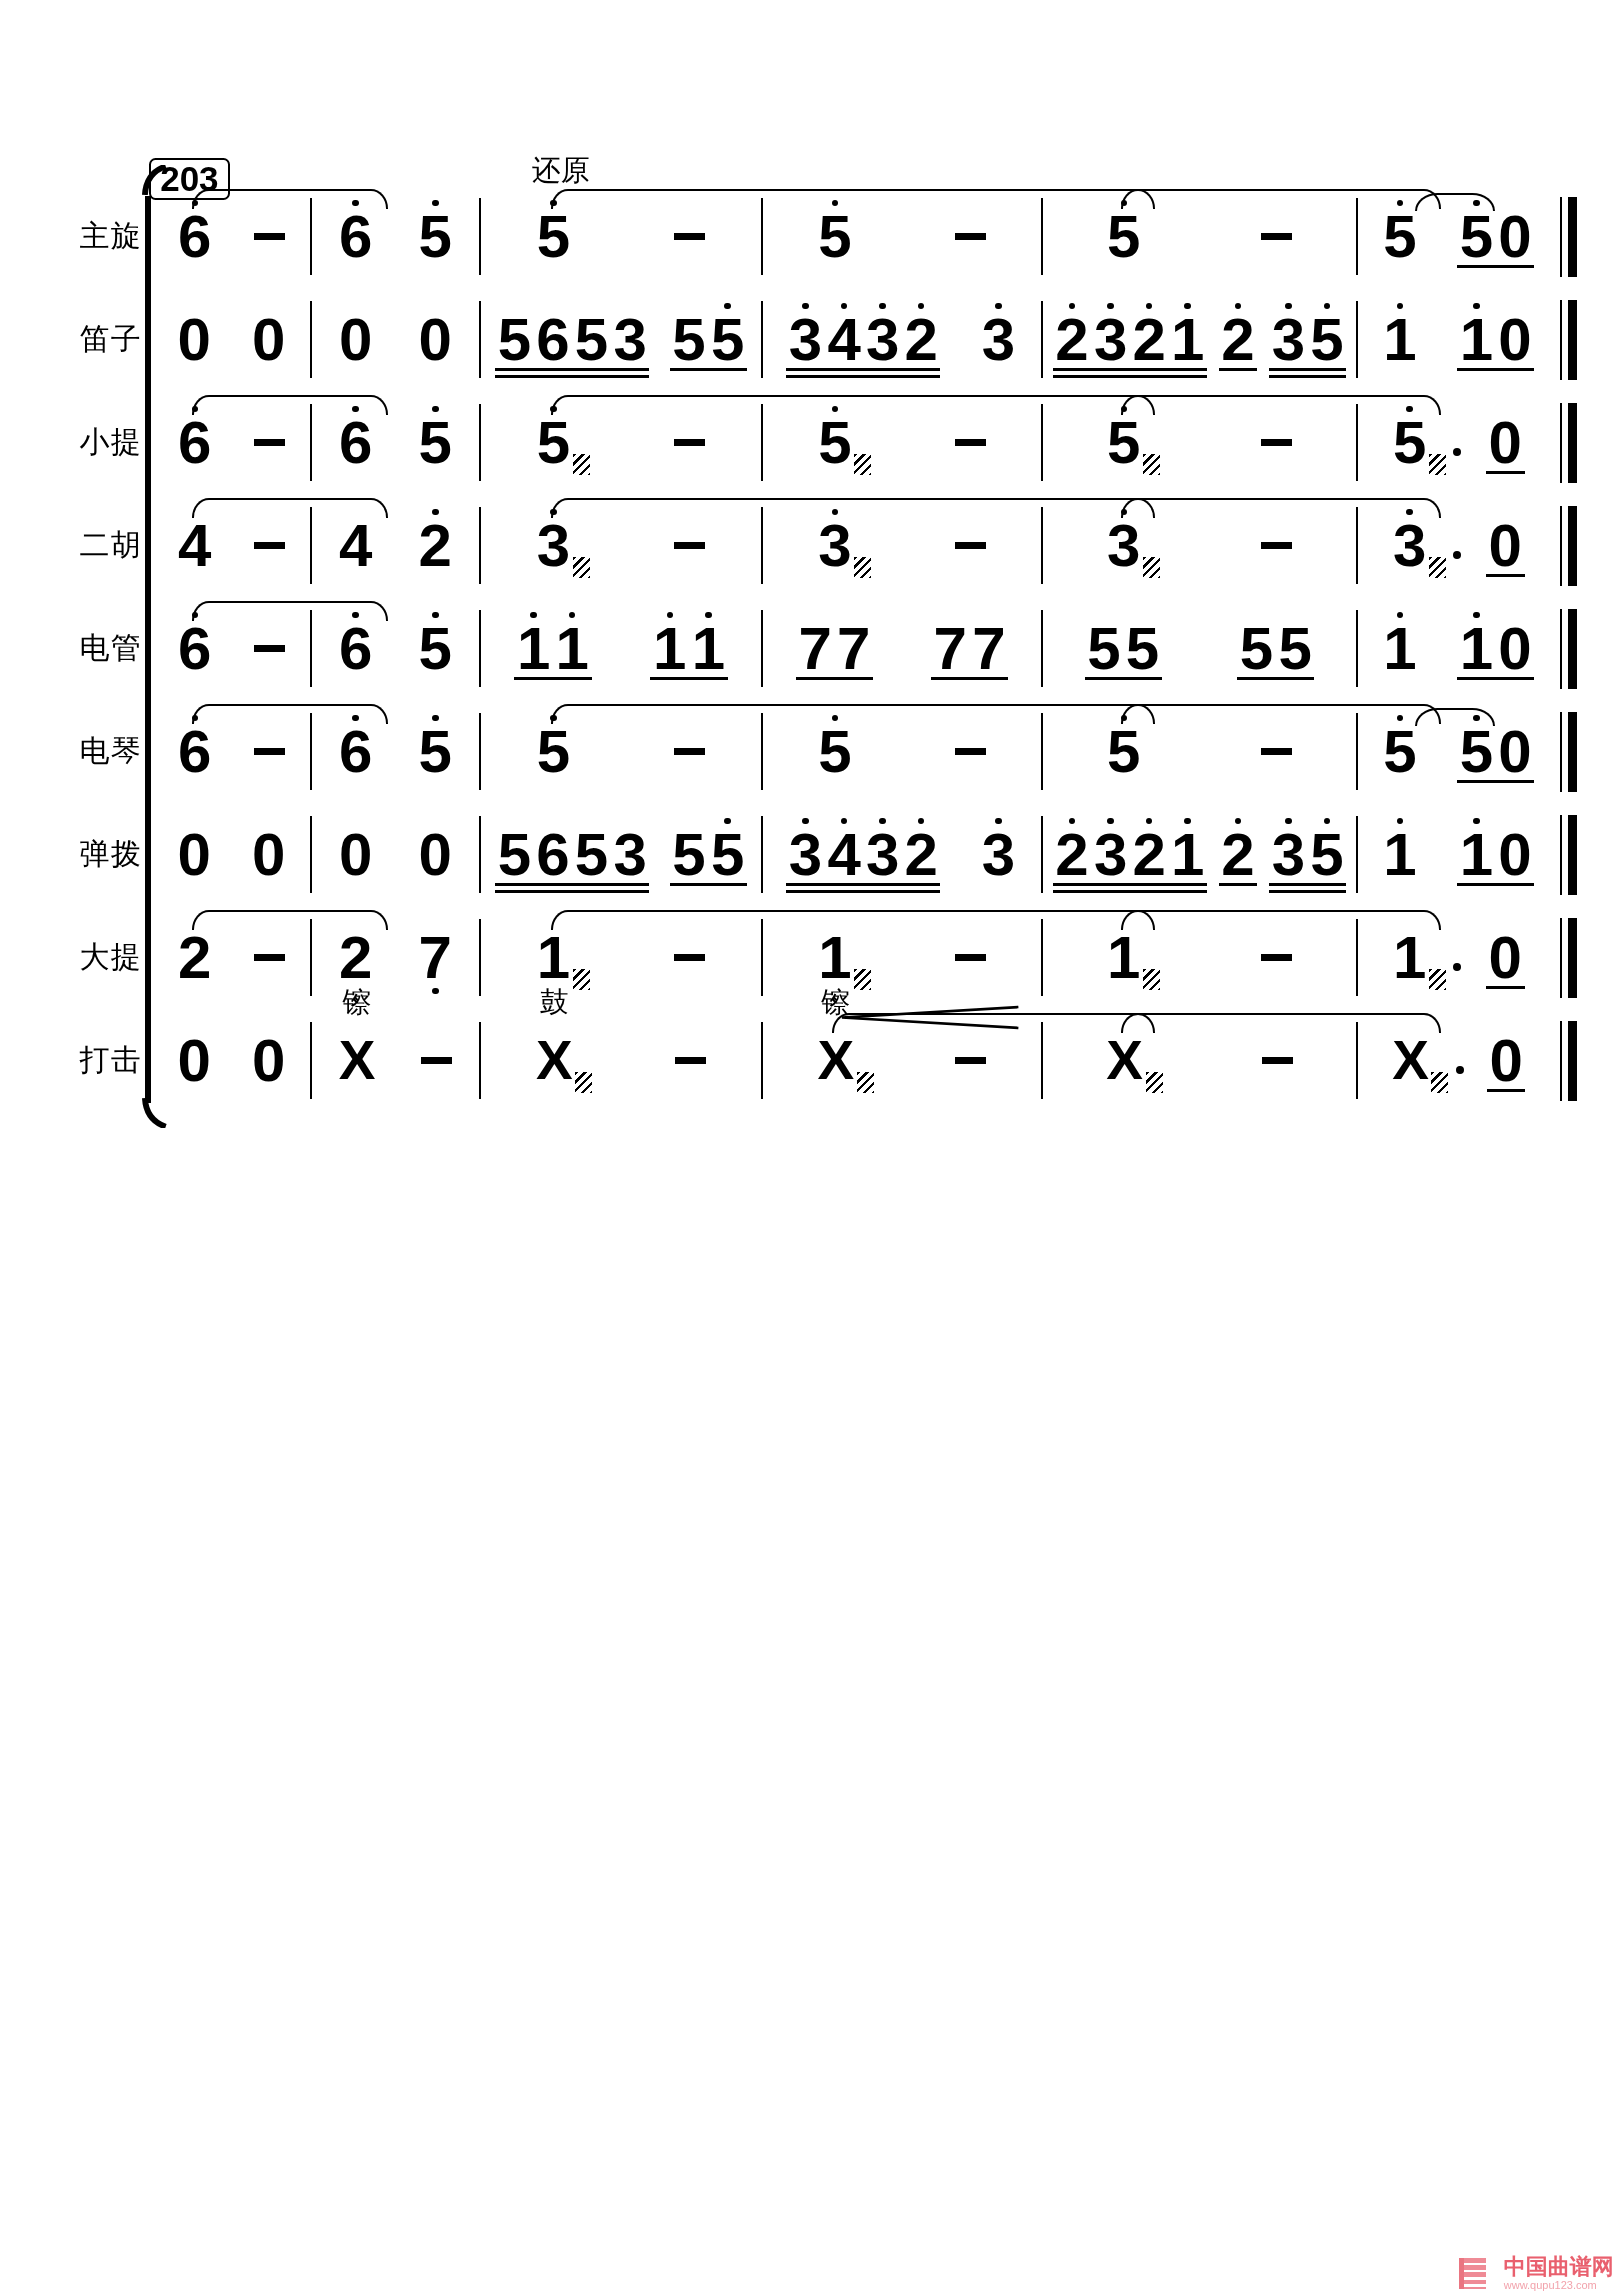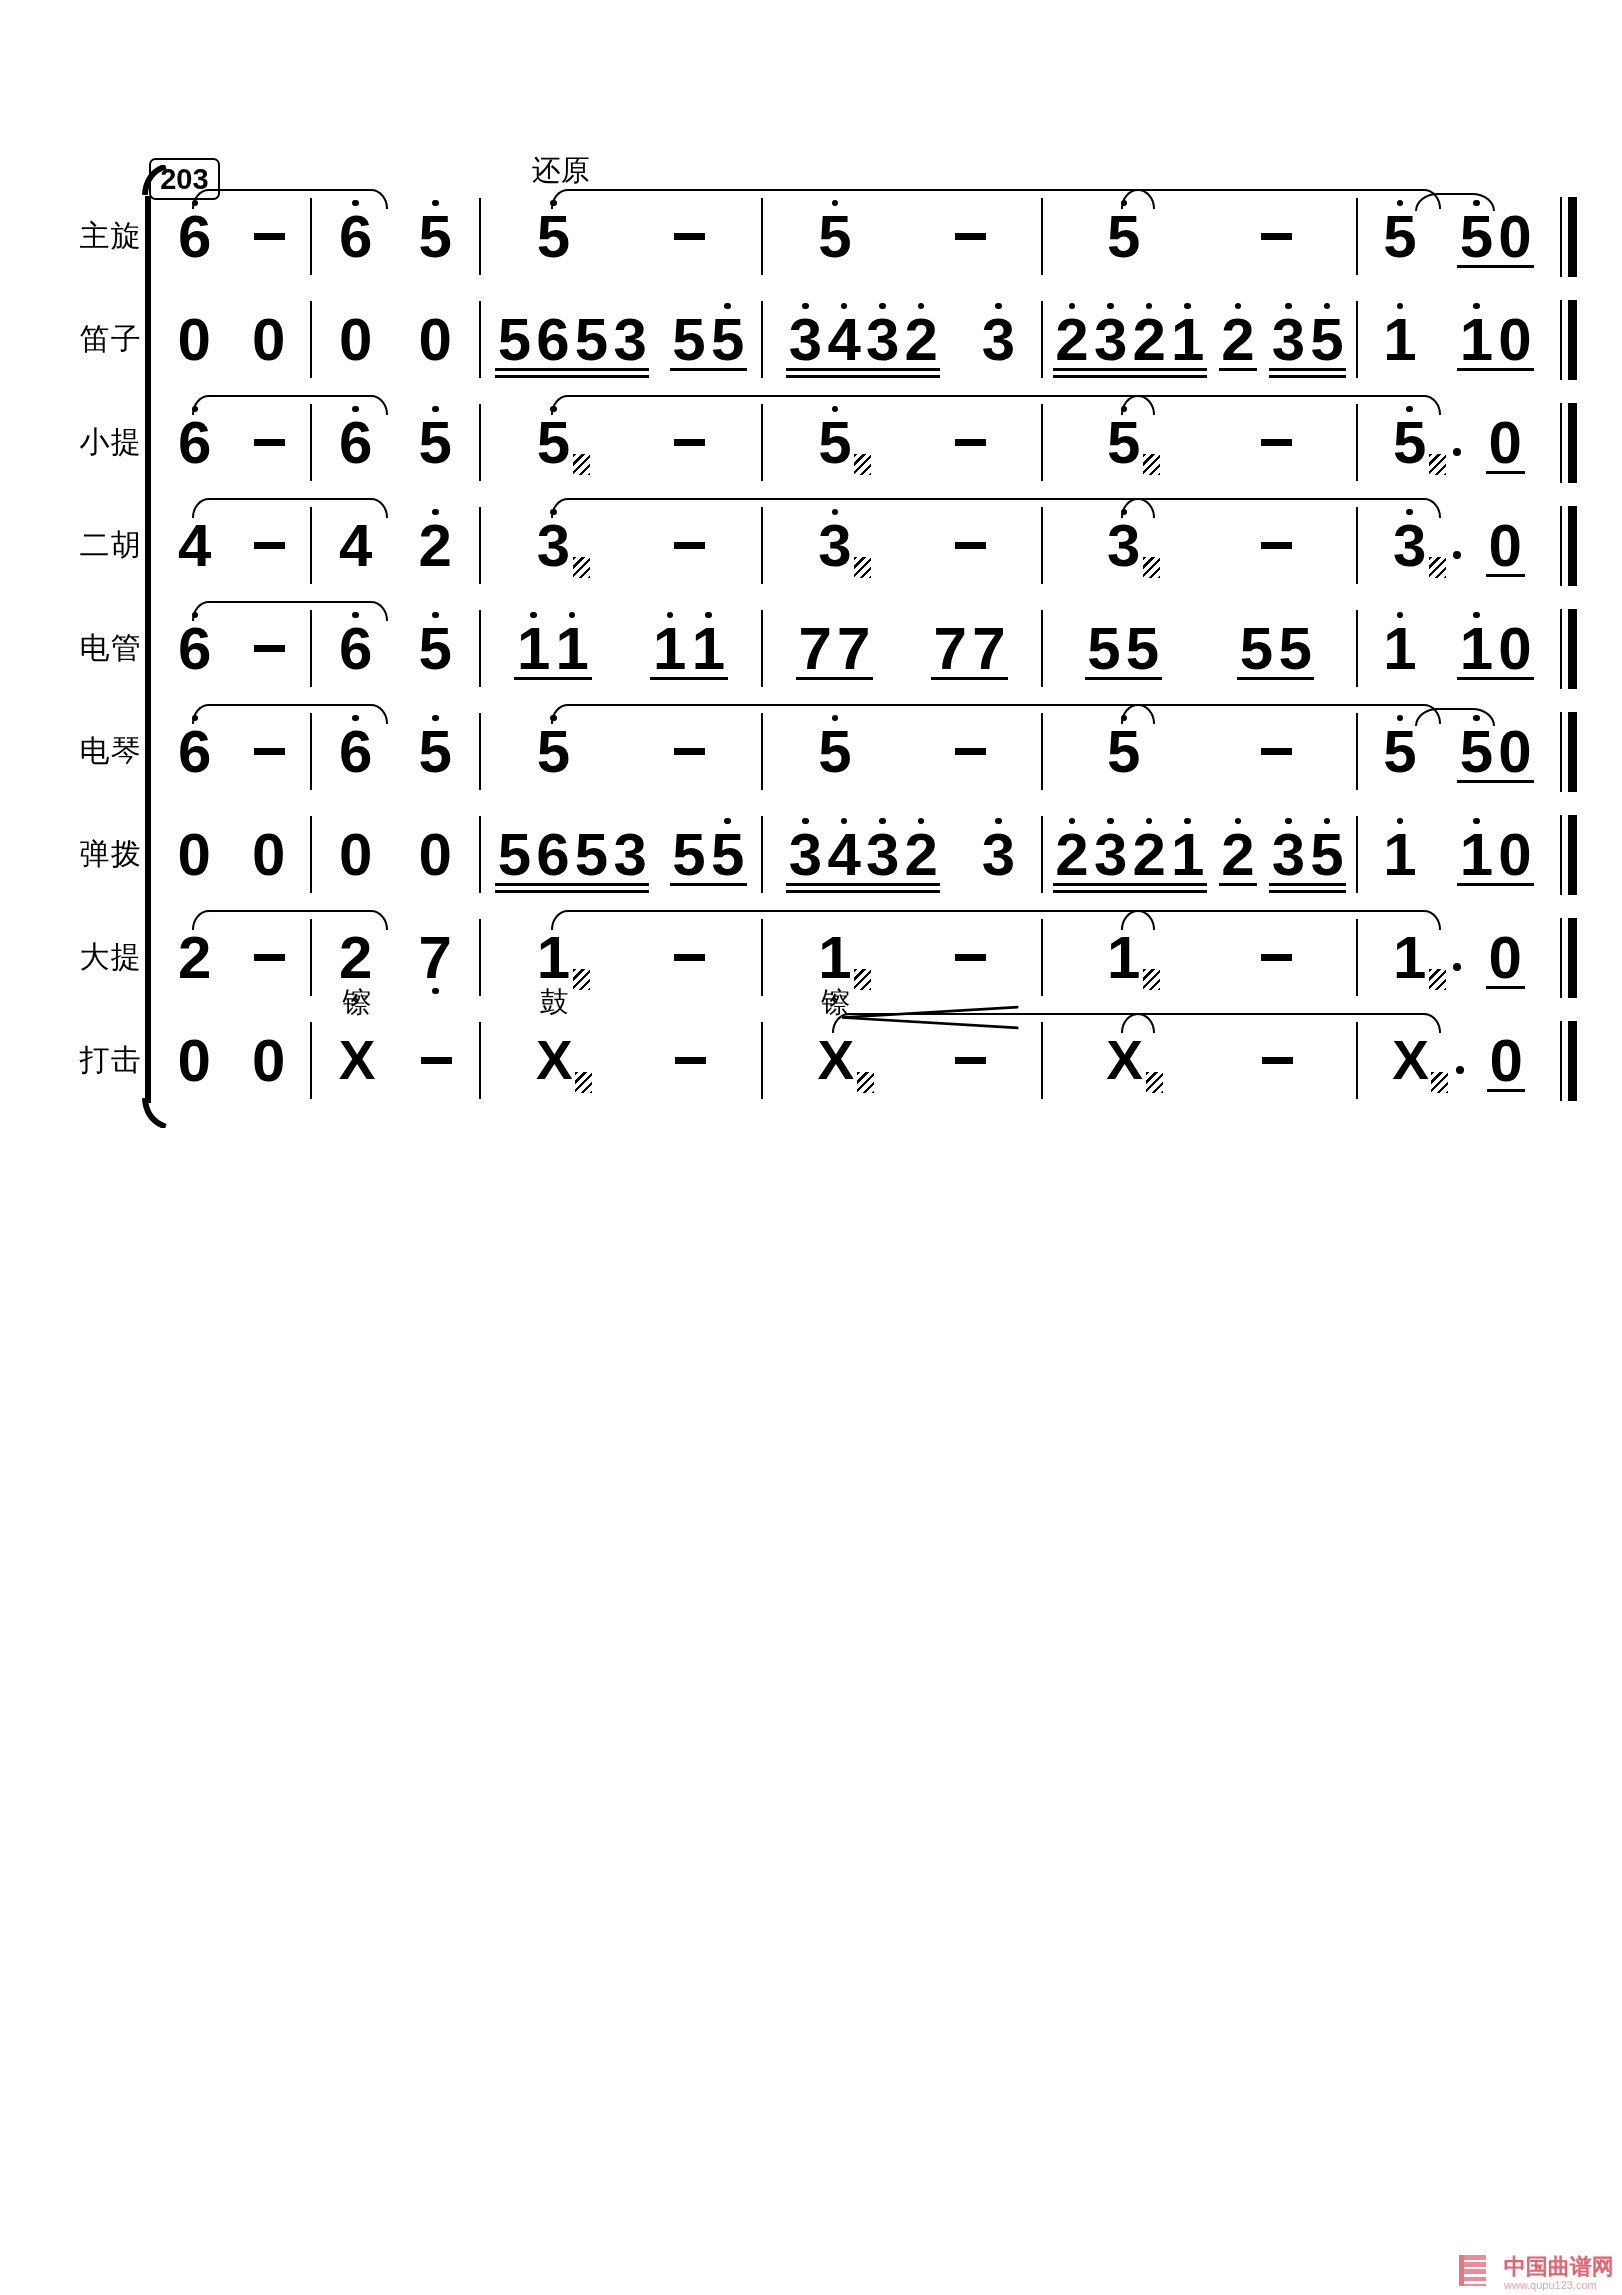--- a/index.html
+++ b/index.html
@@ -4,21 +4,21 @@
 <style>
   html,body{margin:0;padding:0;background:#888;}
   .page{position:relative;width:1623px;height:2295px;background:#ffffff;
         font-family:"Liberation Sans",sans-serif;color:#000;overflow:hidden;}
   .score{position:absolute;left:77px;top:185px;width:1518px;height:925px;}
   .sysline{position:absolute;left:68px;top:10.5px;height:907px;width:5.9px;background:#000;}
   .hook{position:absolute;left:64px;}
   .hook.top{top:-19.6px;}
   .hook.bot{bottom:-19.6px;}
   .rehearsal{position:absolute;left:72px;top:-27.5px;border:2.6px solid #000;border-radius:6.5px;
-             padding:0 9.2px;font-size:29px;font-weight:600;line-height:38px;}
+             padding:0 9.2px;font-size:35px;font-weight:600;line-height:38px;}
   .row{display:flex;height:103px;position:relative;}
   .label{flex:0 0 65px;display:flex;align-items:center;justify-content:flex-end;
          font-size:30px;letter-spacing:1.3px;}
   .music{margin-left:11px;position:relative;display:flex;align-items:center;}
   .m{height:103px;display:flex;align-items:center;justify-content:space-around;
      box-sizing:border-box;padding:0 3.9px;flex:none;}
   .bar{flex:none;width:2px;height:77px;background:#000;}
   .endbar{flex:none;display:flex;align-items:center;gap:5.9px;margin-left:2.6px;}
   .endbar .thin{width:2.6px;height:80px;background:#000;}
   .endbar .thick{width:8.5px;height:80px;background:#000;}
@@ -38,21 +38,21 @@
   .da{position:absolute;right:-35px;bottom:23.6px;width:7.9px;height:7.9px;border-radius:50%;background:#000;}
   .glabel{position:absolute;left:50%;bottom:101%;transform:translateX(-50%);
           font-size:29px;white-space:nowrap;font-weight:400;}
   .glabel.natural{bottom:112%;left:-3.9px;transform:none;}
   .slur{position:absolute;top:3.9px;height:18.3px;border:2.9px solid #000;border-bottom:none;
         border-top-left-radius:17px 19.6px;border-top-right-radius:17px 19.6px;}
   .tiearc{position:absolute;top:7.9px;height:15.7px;border:2.6px solid #000;border-bottom:none;
           border-radius:39px 39px 0 0 / 31px 31px 0 0;}
   .hairpin{position:absolute;top:-6.5px;}
   .footer{position:absolute;left:0;width:100%;top:2224px;text-align:center;font-size:27.5px;}
-  .watermark{position:absolute;right:9.2px;bottom:3.9px;display:flex;gap:18px;}
+  .watermark{position:absolute;right:9.2px;bottom:3.9px;display:flex;align-items:center;gap:18px;}
   .wm-logo{width:22px;height:31px;border-left:5.9px solid #ea7581;
            background:repeating-linear-gradient(180deg,#ef8b96 0 4.6px,#ffffff 4.6px 7.2px);}
   .wm-col{display:flex;flex-direction:column;align-items:flex-start;}
   .wm-text{color:#e9606e;font-size:22px;font-weight:700;line-height:1.1;}
   .wm-url{color:#f2a3ac;font-size:11px;font-weight:400;}
 </style>
 </head>
 <body>
 
 <div class="page">

